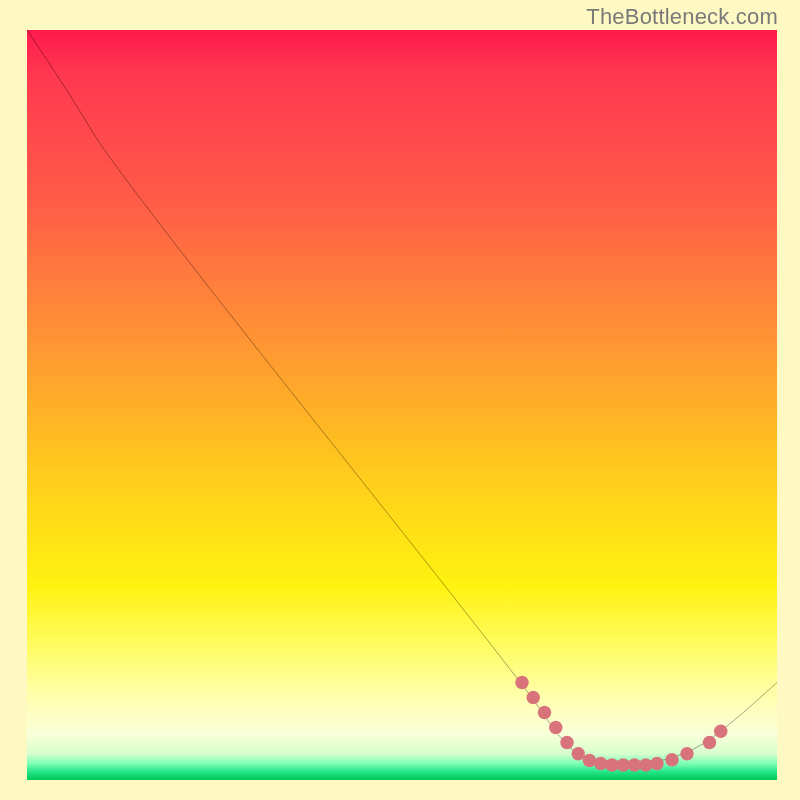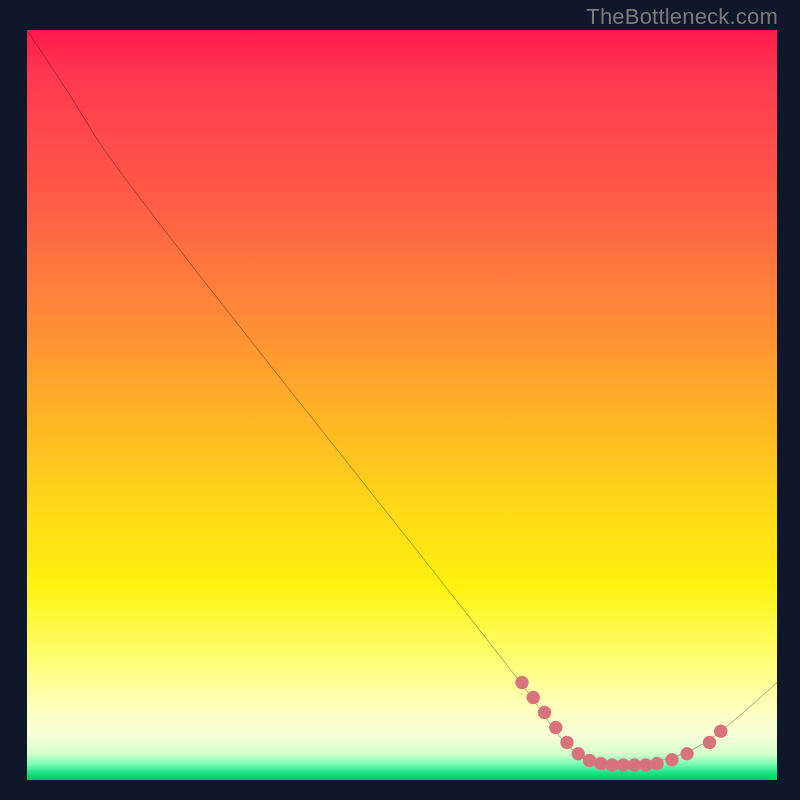--- a/index.html
+++ b/index.html
@@ -8,21 +8,21 @@
     width: 800px;
     height: 800px;
     background: #000;
     font-family: Arial, Helvetica, sans-serif;
     overflow: hidden;
   }
   .stage {
     position: relative;
     width: 800px;
     height: 800px;
-    background: #0f172a;
+    background: #fef9c3;
   }
   .plot {
     position: absolute;
     left: 27px;
     top: 30px;
     width: 750px;
     height: 750px;
     
     background: linear-gradient(
       to bottom,

